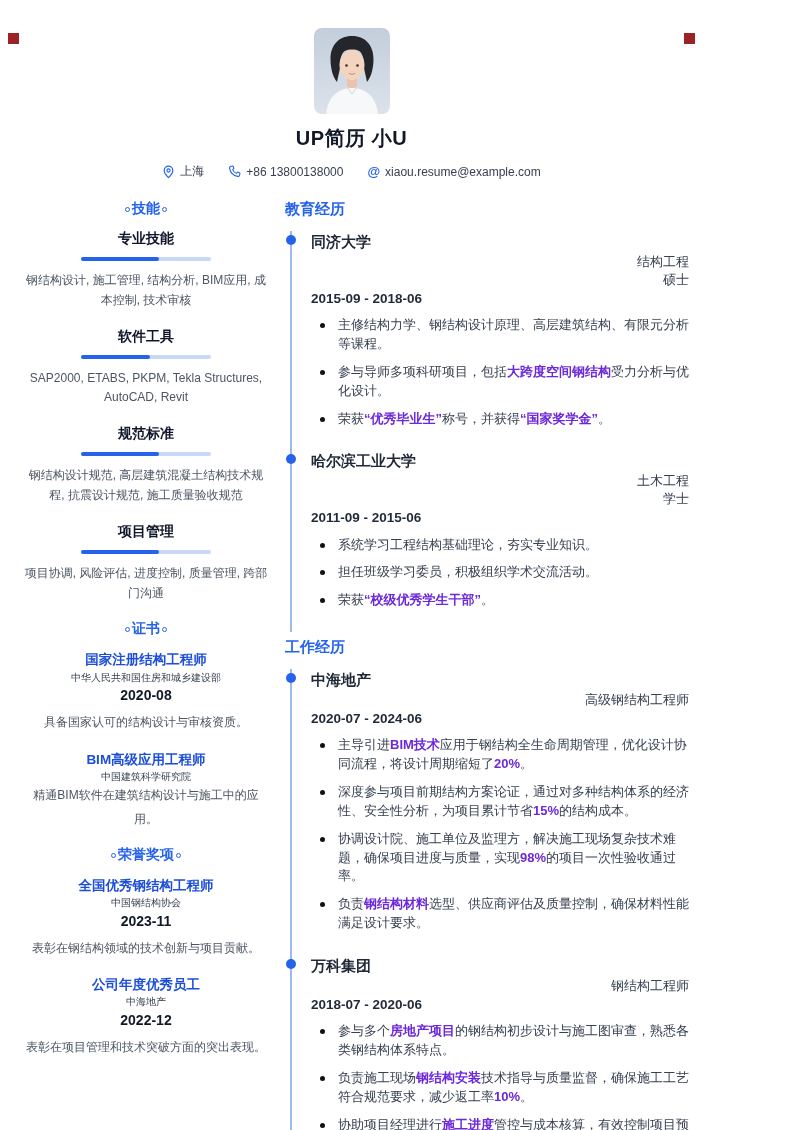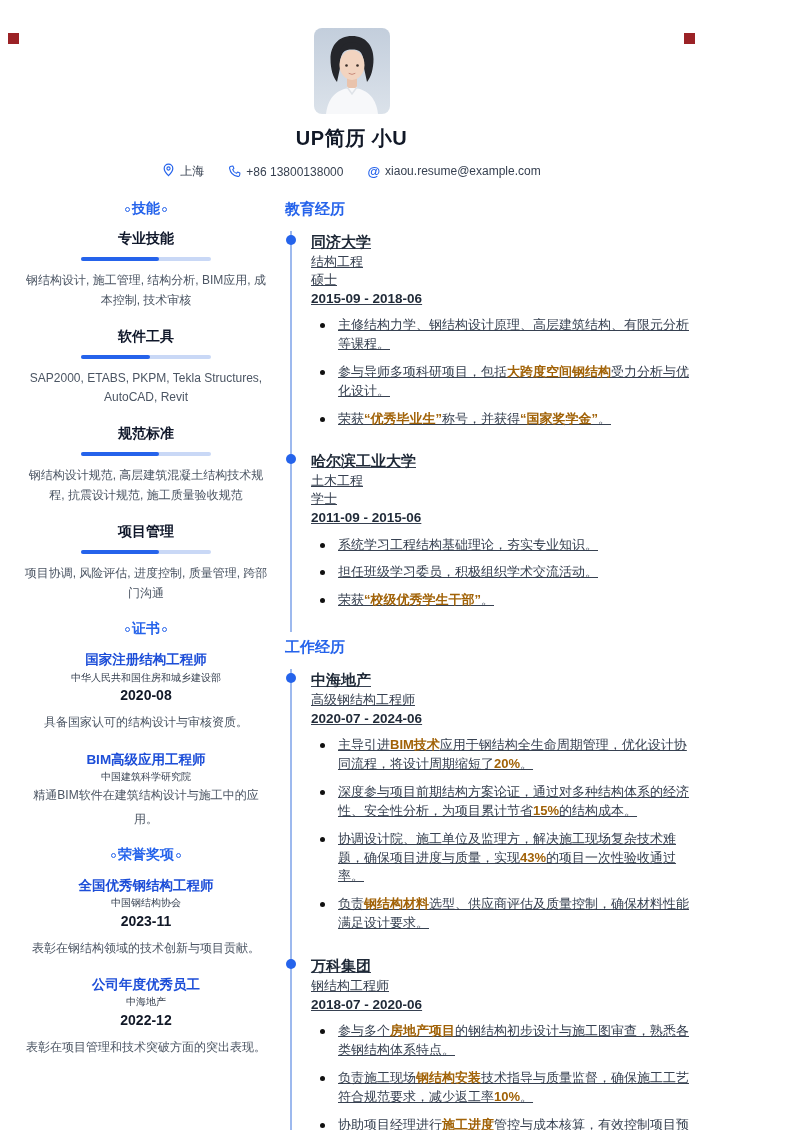--- a/index.html
+++ b/index.html
@@ -19,21 +19,21 @@
   .top { text-align:center; padding-top:28px; }
   .photo {
     width:76px; height:86px; margin:0 auto; border-radius:8px; overflow:hidden;
     display:block;
   }
   .name { margin-top:11px; font-size:20px; font-weight:bold; color:#111827; letter-spacing:.5px; }
   .contact {
     margin-top:11px; display:flex; justify-content:center; align-items:center; gap:24px;
     font-size:12px; color:#374151;
   }
-  .contact-item { display:flex; gap:5px; }
+  .contact-item { display:flex; align-items:center; gap:5px; }
   .contact-item .at { color:#2563eb; font-weight:bold; font-size:13px; }
   .contact-item svg { display:block; }
 
   
   .columns { display:flex; gap:17px; padding:14px 14px 0 24px; }
   .col-left  { flex:none; width:244px; text-align:center; }
   .col-right { flex:1; min-width:0; }
 
   
   .deco-title {
@@ -51,38 +51,38 @@
   .side-item { margin-bottom:15px; }
   .side-item .i-name { font-size:13.5px; font-weight:bold; color:#1d4ed8; line-height:1.5; }
   .side-item .i-org  { font-size:10px; color:#374151; line-height:1.45; }
   .side-item .i-date { font-size:14px; font-weight:bold; color:#111827; line-height:1.5; margin-bottom:5px; }
   .side-item .i-desc { font-size:12px; color:#4b5563; line-height:1.95; }
 
   
   .r-section { margin-bottom:4px; }
   .r-title { color:#2563eb; font-size:15px; font-weight:bold; margin:6px 0 12px; }
   .timeline { margin-left:5px; border-left:2px solid #9db9ee; }
-  .t-entry { position:relative; padding-left:19px; padding-bottom:13px;text-decoration:underline; }
+  .t-entry { position:relative; padding-left:19px; padding-bottom:13px; }
   .t-dot {
     position:absolute; left:-6px; top:4px; width:10px; height:10px;
     border-radius:50%; background:#2563eb;
   }
   .e-title { font-size:15px; font-weight:bold; color:#1f2937; line-height:1.45; }
-  .e-sub   { font-size:13px; color:#374151; line-height:1.38; }
+  .e-sub   { font-size:13px; color:#374151; line-height:1.38;text-align:right; }
   .e-date  { font-size:13.5px; font-weight:bold; color:#1f2937; line-height:1.45; }
   .e-bullets { list-style:none; margin-top:8px; }
   .e-bullets li {
     position:relative; padding-left:27px; font-size:13px; color:#374151;
     line-height:1.45; margin-bottom:9px;
   }
   .e-bullets li::before {
     content:""; position:absolute; left:9px; top:7px;
     width:5px; height:5px; border-radius:50%; background:#111;
   }
-  .e-bullets .b { font-weight:bold; color:#a16207; }
+  .e-bullets .b { font-weight:bold; color:#6d28d9; }
 </style>
 </head>
 <body>
 
 <div class="page">
   <span class="corner-mark left"></span>
   <span class="corner-mark right"></span>
 
   <div class="top">
     <span class="photo">
@@ -240,21 +240,21 @@
         <div class="r-title">工作经历</div>
         <div class="timeline">
             <div class="t-entry">
               <span class="t-dot"></span>
               <div class="e-title">中海地产</div>
               <div class="e-sub">高级钢结构工程师</div>
               <div class="e-date">2020-07 - 2024-06</div>
               <ul class="e-bullets">
                 <li><span>主导引进</span><span class="b">BIM技术</span><span>应用于钢结构全生命周期管理，优化设计协同流程，将设计周期缩短了</span><span class="b">20%</span><span>。</span></li>
                 <li><span>深度参与项目前期结构方案论证，通过对多种结构体系的经济性、安全性分析，为项目累计节省</span><span class="b">15%</span><span>的结构成本。</span></li>
-                <li><span>协调设计院、施工单位及监理方，解决施工现场复杂技术难题，确保项目进度与质量，实现</span><span class="b">43%</span><span>的项目一次性验收通过率。</span></li>
+                <li><span>协调设计院、施工单位及监理方，解决施工现场复杂技术难题，确保项目进度与质量，实现</span><span class="b">98%</span><span>的项目一次性验收通过率。</span></li>
                 <li><span>负责</span><span class="b">钢结构材料</span><span>选型、供应商评估及质量控制，确保材料性能满足设计要求。</span></li>
               </ul>
             </div>
             <div class="t-entry">
               <span class="t-dot"></span>
               <div class="e-title">万科集团</div>
               <div class="e-sub">钢结构工程师</div>
               <div class="e-date">2018-07 - 2020-06</div>
               <ul class="e-bullets">
                 <li><span>参与多个</span><span class="b">房地产项目</span><span>的钢结构初步设计与施工图审查，熟悉各类钢结构体系特点。</span></li>

